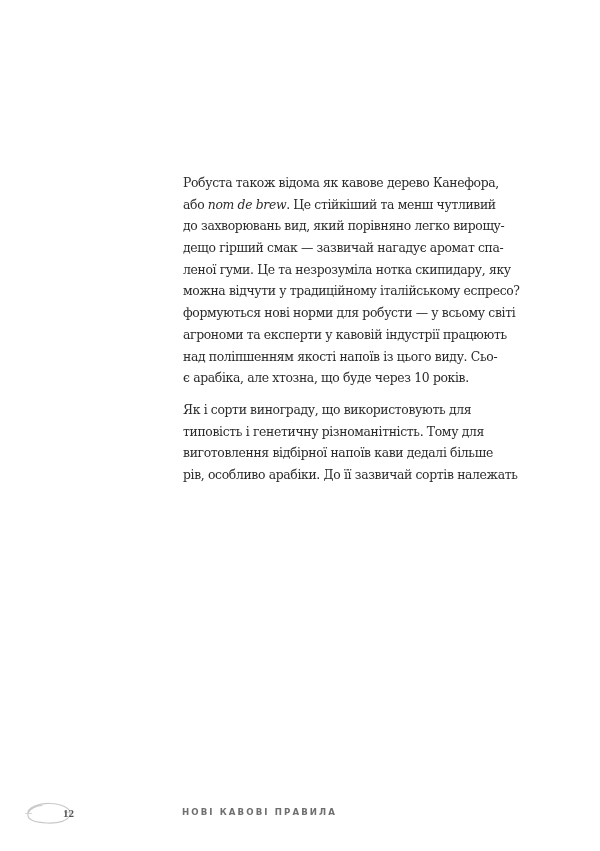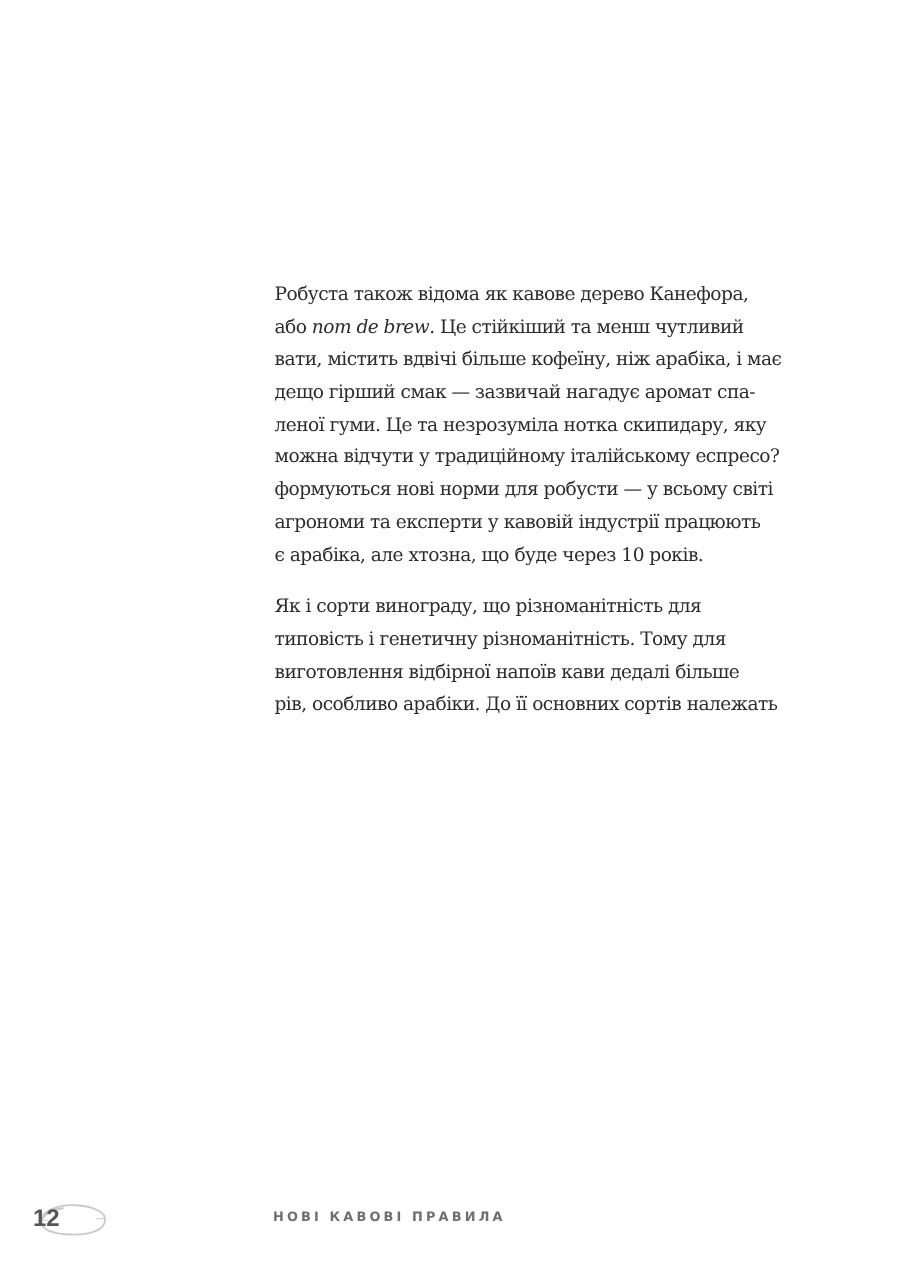--- a/index.html
+++ b/index.html
@@ -26,21 +26,21 @@
       left: 183px;
       top: 172px;
       width: 310px;
       font-family: "DejaVu Serif", "Liberation Serif", serif;
       font-size: 12.4px;
       line-height: 21.7px;
       color: #2b2b2b;
       letter-spacing: -0.35px;
     }
     .para {
-      margin: 13px 0 10px 0;
+      margin: 0 0 10px 0;
       white-space: nowrap;
     }
     .line {
       display: block;
       height: 21.7px;
     }
     .line em {
       font-style: italic;
     }
     .footer-page-number {
@@ -53,24 +53,24 @@
     .footer-page-number svg {
       position: absolute;
       left: 0; top: 0;
     }
     .footer-page-number .num {
       position: absolute;
       left: 0; top: 0;
       width: 52px;
       height: 26px;
       line-height: 26px;
-      text-align: left;
-      font-family: Liberation Sans, sans-serif;
+      text-align: right;
+      font-family: Liberation Serif, serif;
       font-weight: bold;
-      font-size: 16px;
+      font-size: 11px;
       color: #555555;
     }
     .footer-title {
       position: absolute;
       left: 182px;
       top: 807px;
       font-family: "DejaVu Sans", "Liberation Sans", sans-serif;
       font-weight: bold;
       font-size: 8.6px;
       letter-spacing: 2.1px;
@@ -81,33 +81,34 @@
   </style>
 </head>
 <body>
 
 <div class="page">
 
   <div class="body-text">
     <p class="para">
       <span class="line">Робуста також відома як кавове дерево Канефора,</span>
       <span class="line"><span>або </span><em>nom de brew</em><span>. Це стійкіший та менш чутливий</span></span>
-      <span class="line">вати, містить вдвічі більше кофеїну, ніж арабіка, і має</span>
+      <span class="line">до захворювань вид, який порівняно легко вирощу-</span>
       <span class="line">дещо гірший смак — зазвичай нагадує аромат спа-</span>
       <span class="line">леної гуми. Це та незрозуміла нотка скипидару, яку</span>
       <span class="line">можна відчути у традиційному італійському еспресо?</span>
       <span class="line">формуються нові норми для робусти — у всьому світі</span>
       <span class="line">агрономи та експерти у кавовій індустрії працюють</span>
+      <span class="line">над поліпшенням якості напоїв із цього виду. Сьо-</span>
       <span class="line">є арабіка, але хтозна, що буде через 10 років.</span>
     </p>
     <p class="para">
-      <span class="line">Як і сорти винограду, що різноманітність для</span>
+      <span class="line">Як і сорти винограду, що використовують для</span>
       <span class="line">типовість і генетичну різноманітність. Тому для</span>
       <span class="line">виготовлення відбірної напоїв кави дедалі більше</span>
-      <span class="line">рів, особливо арабіки. До її основних сортів належать</span>
+      <span class="line">рів, особливо арабіки. До її зазвичай сортів належать</span>
     </p>
   </div>
 
   <div class="footer-page-number">
     <svg width="52" height="26" viewBox="0 0 52 26">
       <path d="M6 15 C 4 7, 18 3, 28 3.5 C 40 4, 49 8, 48 14 C 47 21, 36 23.5, 25 23 C 13 22.5, 5 20, 6 14 C 7 9, 14 6, 20 5.5" fill="none" stroke="#c9c9c9" stroke-width="1.2" stroke-linecap="round"></path>
       <path d="M3 13.5 L 10 13.5 M 42 12.5 L 49 12.2" stroke="#cfcfcf" stroke-width="0.8" fill="none"></path>
     </svg>
     <div class="num">12</div>
   </div>

